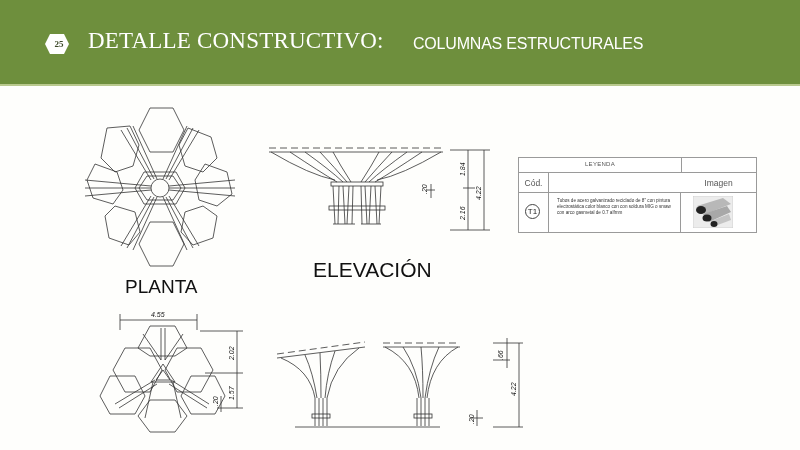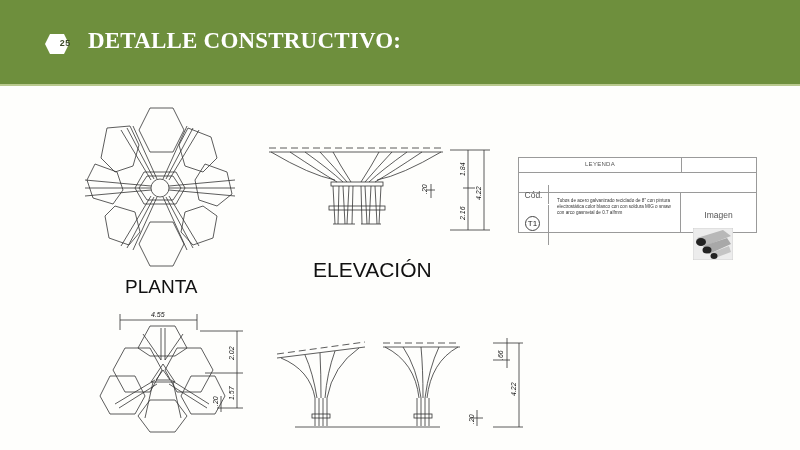--- a/index.html
+++ b/index.html
@@ -11,27 +11,27 @@
   .header {
     position: absolute; left: 0; top: 0; width: 800px; height: 84px;
     background: #6e8f3d;
     border-bottom: 2px solid #b9c98e;
   }
   .badge {
     position: absolute; left: 44px; top: 33px; width: 26px; height: 22px;
   }
   .badge svg { position: absolute; left: 0; top: 0; }
   .badge-num {
-    position: absolute; left: 8px; top: 0; width: 26px; height: 22px;
+    position: absolute; left: 2px; top: 0; width: 26px; height: 22px;
     line-height: 22px; text-align: center; font-size: 9px; font-weight: bold;
-    color: #3d4a2a; font-family: Liberation Mono, monospace;
+    color: #3d4a2a; font-family: Liberation Serif, serif;
   }
   .title-main {
     position: absolute; left: 88px; top: 28px;
-    font-family: "Liberation Serif", serif; font-weight: bold;
+    font-family: "Liberation Serif", serif; font-weight: normal;
     font-size: 23px; color: #ffffff; letter-spacing: 0.2px; white-space: nowrap;
   }
   .title-sub {
     position: absolute; left: 413px; top: 35px;
     font-family: "Liberation Sans", sans-serif;
     font-size: 16px; color: #ffffff; white-space: nowrap; letter-spacing: -0.2px;
   }
   .label {
     position: absolute; font-family: "Liberation Sans", sans-serif;
     color: #111; white-space: nowrap;
@@ -45,23 +45,23 @@
   .legend {
     position: absolute; left: 518px; top: 157px; width: 239px; height: 76px;
     border: 1px solid #9a9a9a; box-sizing: border-box; background: #fff;
     color: #555;
   }
   .lg-row { position: absolute; left: 0; width: 100%; box-sizing: border-box; }
   .lg-head { top: 0; height: 15px; border-bottom: 1px solid #9a9a9a; }
   .lg-cols { top: 15px; height: 20px; border-bottom: 1px solid #9a9a9a; }
   .lg-body { top: 35px; height: 40px; }
   .lg-cell { position: absolute; top: 0; height: 100%; box-sizing: border-box; }
-  .c-cod { left: 0; width: 30px; border-right: 1px solid #9a9a9a; margin-top: 12px; }
+  .c-cod { left: 0; width: 30px; border-right: 1px solid #9a9a9a; }
   .c-desc { left: 30px; width: 132px; border-right: 1px solid #9a9a9a; }
-  .c-img { left: 162px; width: 75px; margin-top: 32px; }
+  .c-img { left: 162px; width: 75px; }
   .lg-title { position: absolute; left: 0; width: 162px; top: 3px; text-align: center; font-size: 6px; letter-spacing: 0.3px; }
   .lg-head .divider { position: absolute; left: 162px; top: 0; height: 15px; border-left: 1px solid #9a9a9a; }
   .colhdr { font-size: 8.5px; text-align: center; line-height: 20px; color: #555; }
   .code-circle {
     position: absolute; left: 6px; top: 11px; width: 15px; height: 15px;
     border: 1px solid #444; border-radius: 50%; box-sizing: border-box;
     font-size: 8px; line-height: 13px; text-align: center; color: #222;
   }
   .desc-text {
     position: absolute; left: 8px; top: 5px; width: 122px;
@@ -73,20 +73,21 @@
 <body>
 
 <div class="header">
   <div class="badge">
     <svg width="26" height="22" viewBox="0 0 26 22">
       <polygon points="6,1 20,1 25,11 20,21 6,21 1,11" fill="#ffffff"></polygon>
     </svg>
     <span class="badge-num">25</span>
   </div>
   <div class="title-main">DETALLE CONSTRUCTIVO:</div>
+  <div class="title-sub">COLUMNAS ESTRUCTURALES</div>
 </div>
 
 <svg class="drawing" style="left:85px;top:100px" width="165" height="175" viewBox="0 0 165 175">
   <g fill="none" stroke="#333" stroke-width="0.8">
 
     <polygon points="65,8 88,8 99,30 88,52 65,52 54,30"></polygon>
     <polygon points="103,28 126,37 132,58 118,72 100,66 94,45"></polygon>
     <polygon points="120,64 142,72 147,94 132,106 114,100 110,80"></polygon>
     <polygon points="118,106 132,116 128,138 108,145 96,132 100,112"></polygon>
     <polygon points="65,122 88,122 99,144 88,166 65,166 54,144"></polygon>

